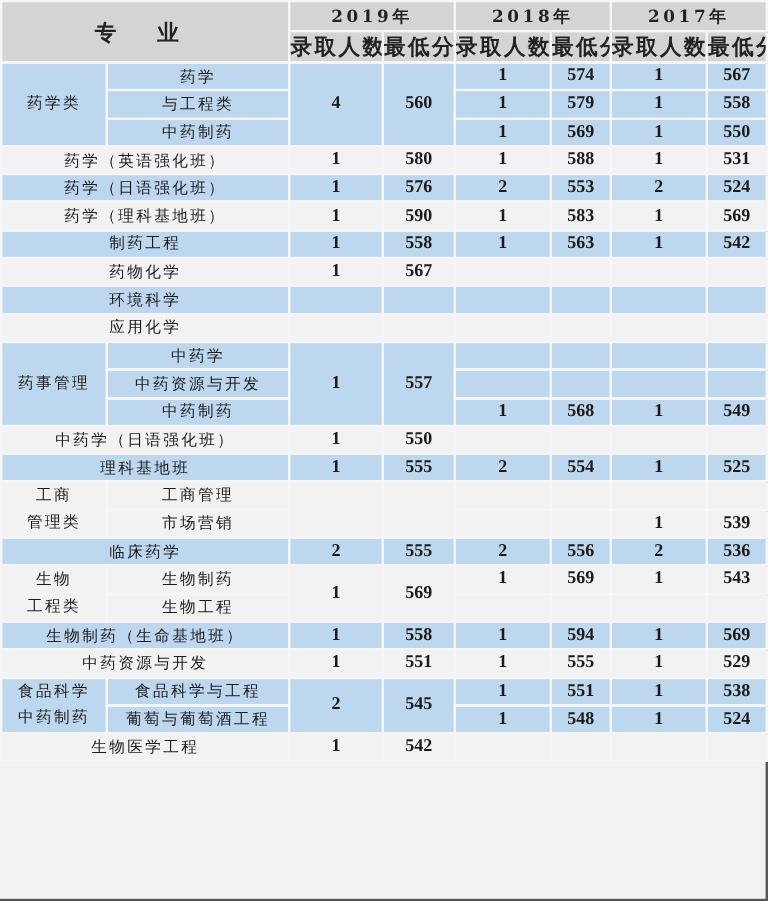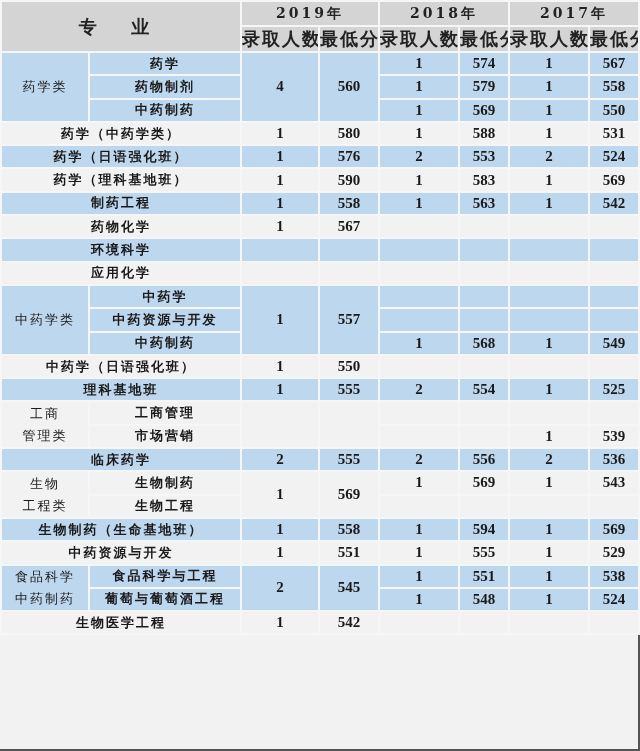--- a/index.html
+++ b/index.html
@@ -9,21 +9,21 @@
   table { border-collapse:collapse; table-layout:fixed; width:638px; }
   td, th { border:2px solid #f4f6f8; padding:0; text-align:center; vertical-align:middle; font-size:13px; color:#1a1a1a; overflow:hidden; white-space:nowrap; }
   th { background:#d4d4d4; font-weight:bold; color:#222; }
   th.major { font-size:18px; letter-spacing:14px; }
   th.year { font-size:14px; letter-spacing:3px; height:23px; }
   th.sub { font-size:18px; letter-spacing:2px; height:23px; }
   tr.r td { height:21.3px; }
   td.b { background:#bdd7ee; }
   td.w { background:#f2f2f2; }
   td.num { font-family:"Liberation Serif", serif; font-weight:bold; font-size:15px; }
-  td.lbl { letter-spacing:2px;font-weight:bold; }
+  td.lbl { letter-spacing:2px; }
   td.cat { letter-spacing:2px; white-space:normal; line-height:22px; }
 </style>
 </head>
 <body>
 
 <div class="frame">
 
   <table>
     <colgroup>
       <col style="width:88px">
@@ -57,36 +57,36 @@
         <td class="b cat" rowspan="3">药学类</td>
         <td class="b lbl">药学</td>
         <td class="b num" rowspan="3">4</td>
         <td class="b num" rowspan="3">560</td>
         <td class="b num">1</td>
         <td class="b num">574</td>
         <td class="b num">1</td>
         <td class="b num">567</td>
       </tr>
       <tr class="r">
-        <td class="b lbl">药物制剂</td>
+        <td class="b lbl">与工程类</td>
         <td class="b num">1</td>
         <td class="b num">579</td>
         <td class="b num">1</td>
         <td class="b num">558</td>
       </tr>
       <tr class="r">
         <td class="b lbl">中药制药</td>
         <td class="b num">1</td>
         <td class="b num">569</td>
         <td class="b num">1</td>
         <td class="b num">550</td>
       </tr>
 
       <tr class="r">
-        <td class="w lbl" colspan="2">药学（中药学类）</td>
+        <td class="w lbl" colspan="2">药学（英语强化班）</td>
         <td class="w num">1</td>
         <td class="w num">580</td>
         <td class="w num">1</td>
         <td class="w num">588</td>
         <td class="w num">1</td>
         <td class="w num">531</td>
       </tr>
       <tr class="r">
         <td class="b lbl" colspan="2">药学（日语强化班）</td>
         <td class="b num">1</td>
@@ -136,21 +136,21 @@
         <td class="w lbl" colspan="2">应用化学</td>
         <td class="w num"></td>
         <td class="w num"></td>
         <td class="w num"></td>
         <td class="w num"></td>
         <td class="w num"></td>
         <td class="w num"></td>
       </tr>
 
       <tr class="r">
-        <td class="b cat" rowspan="3">中药学类</td>
+        <td class="b cat" rowspan="3">药事管理</td>
         <td class="b lbl">中药学</td>
         <td class="b num" rowspan="3">1</td>
         <td class="b num" rowspan="3">557</td>
         <td class="b num"></td>
         <td class="b num"></td>
         <td class="b num"></td>
         <td class="b num"></td>
       </tr>
       <tr class="r">
         <td class="b lbl">中药资源与开发</td>

